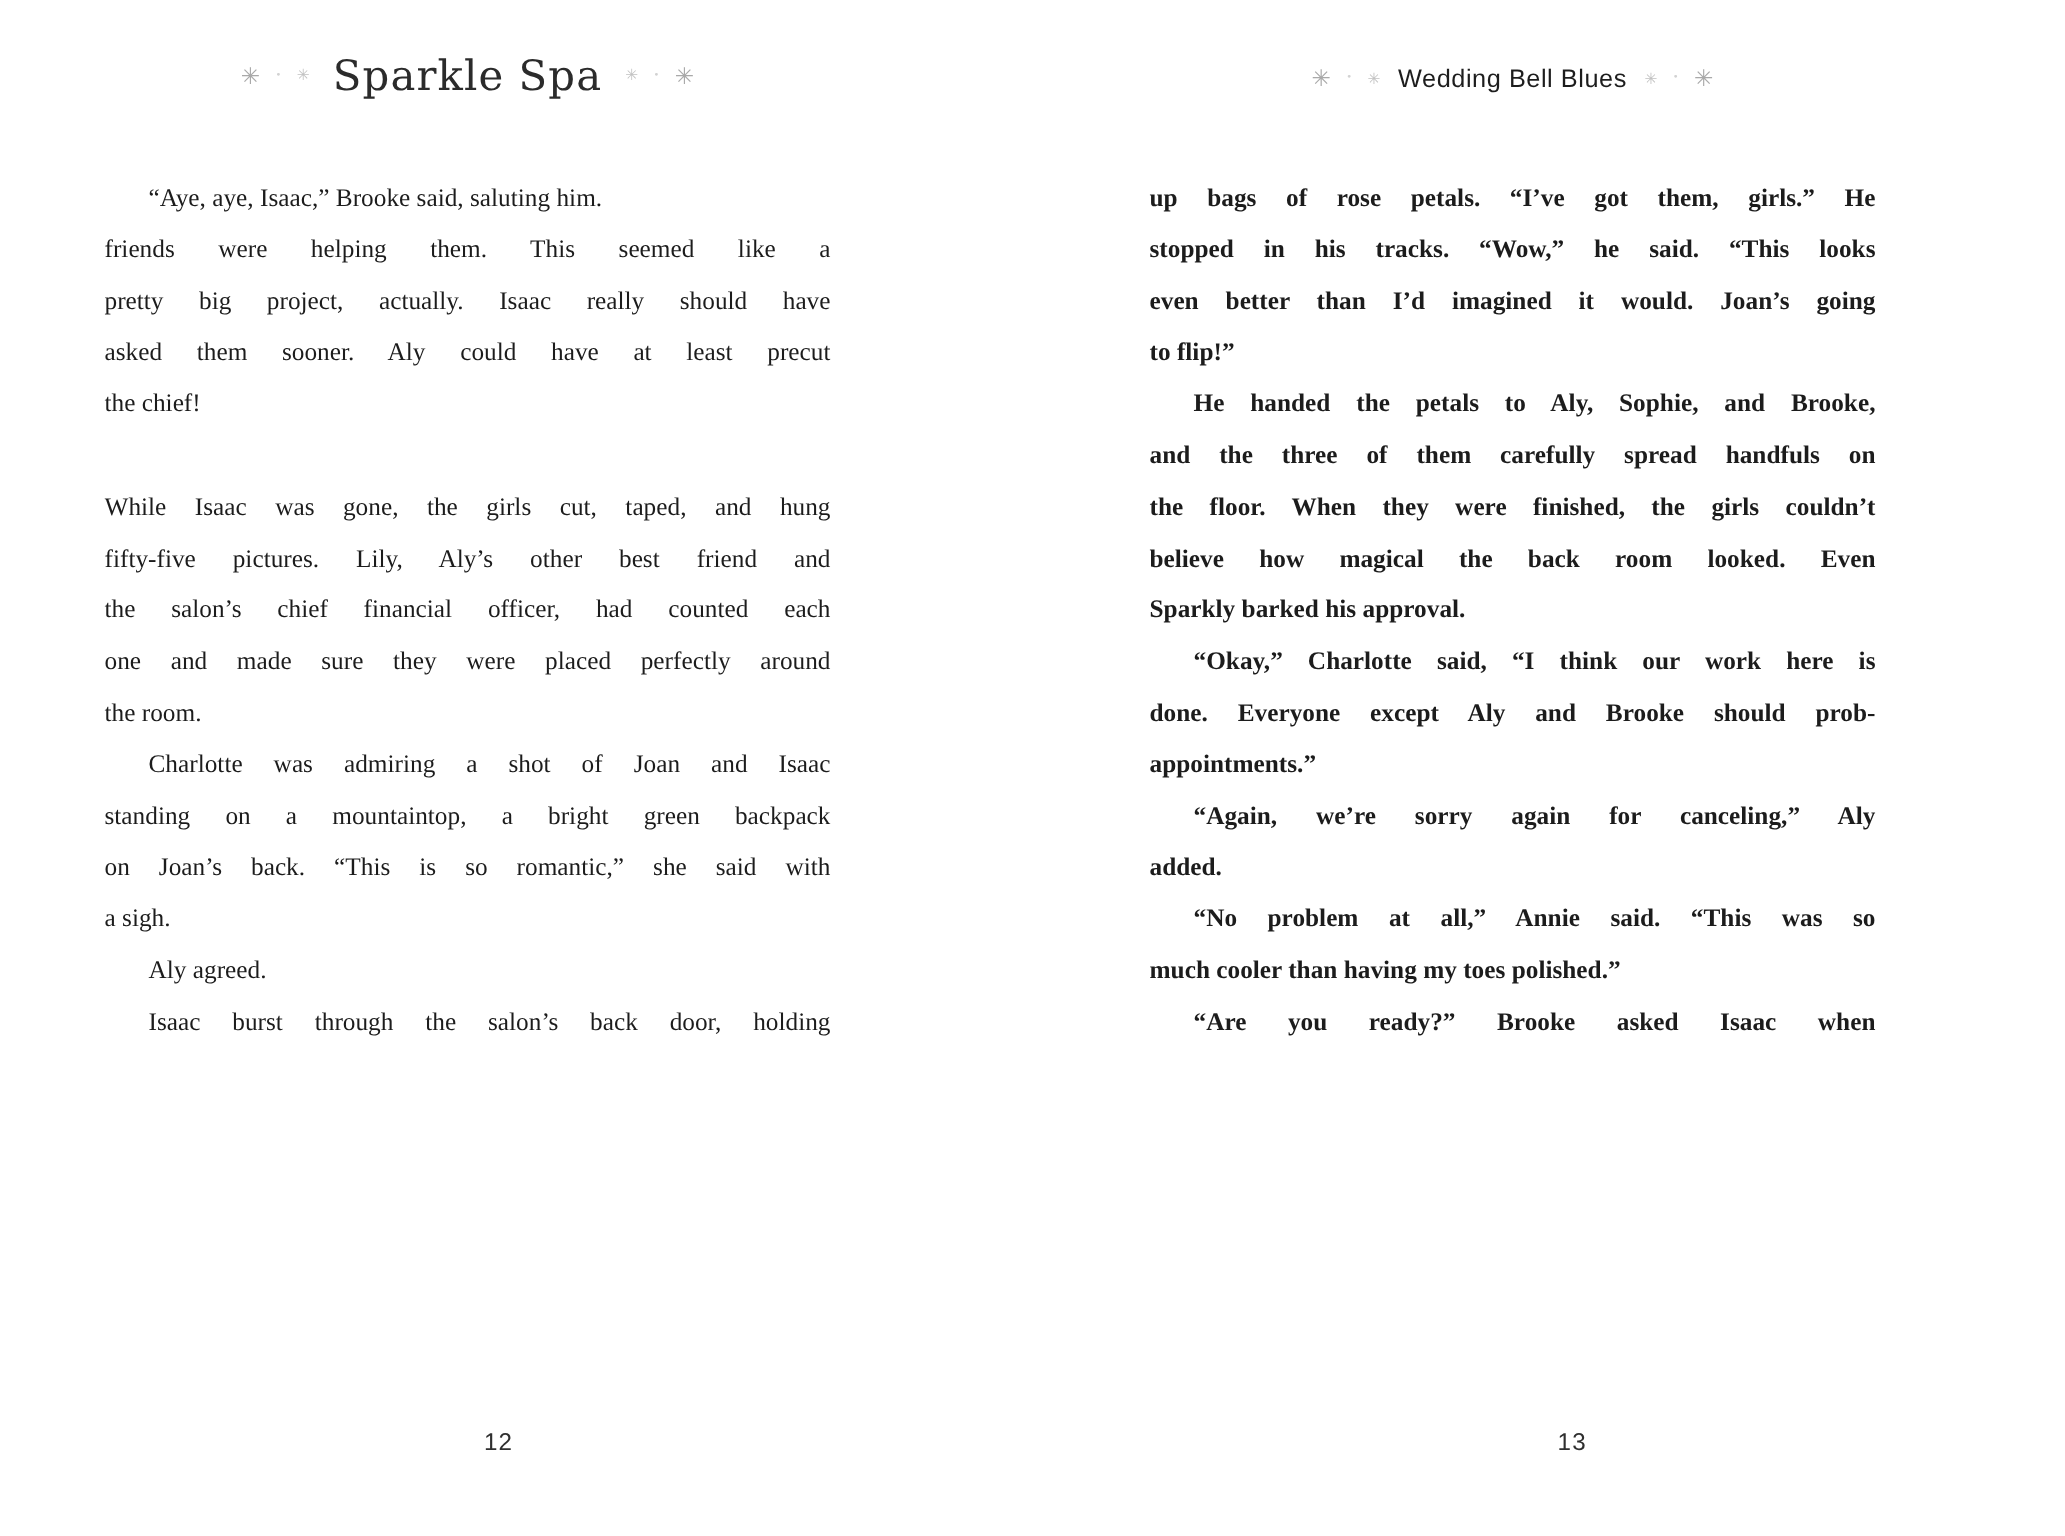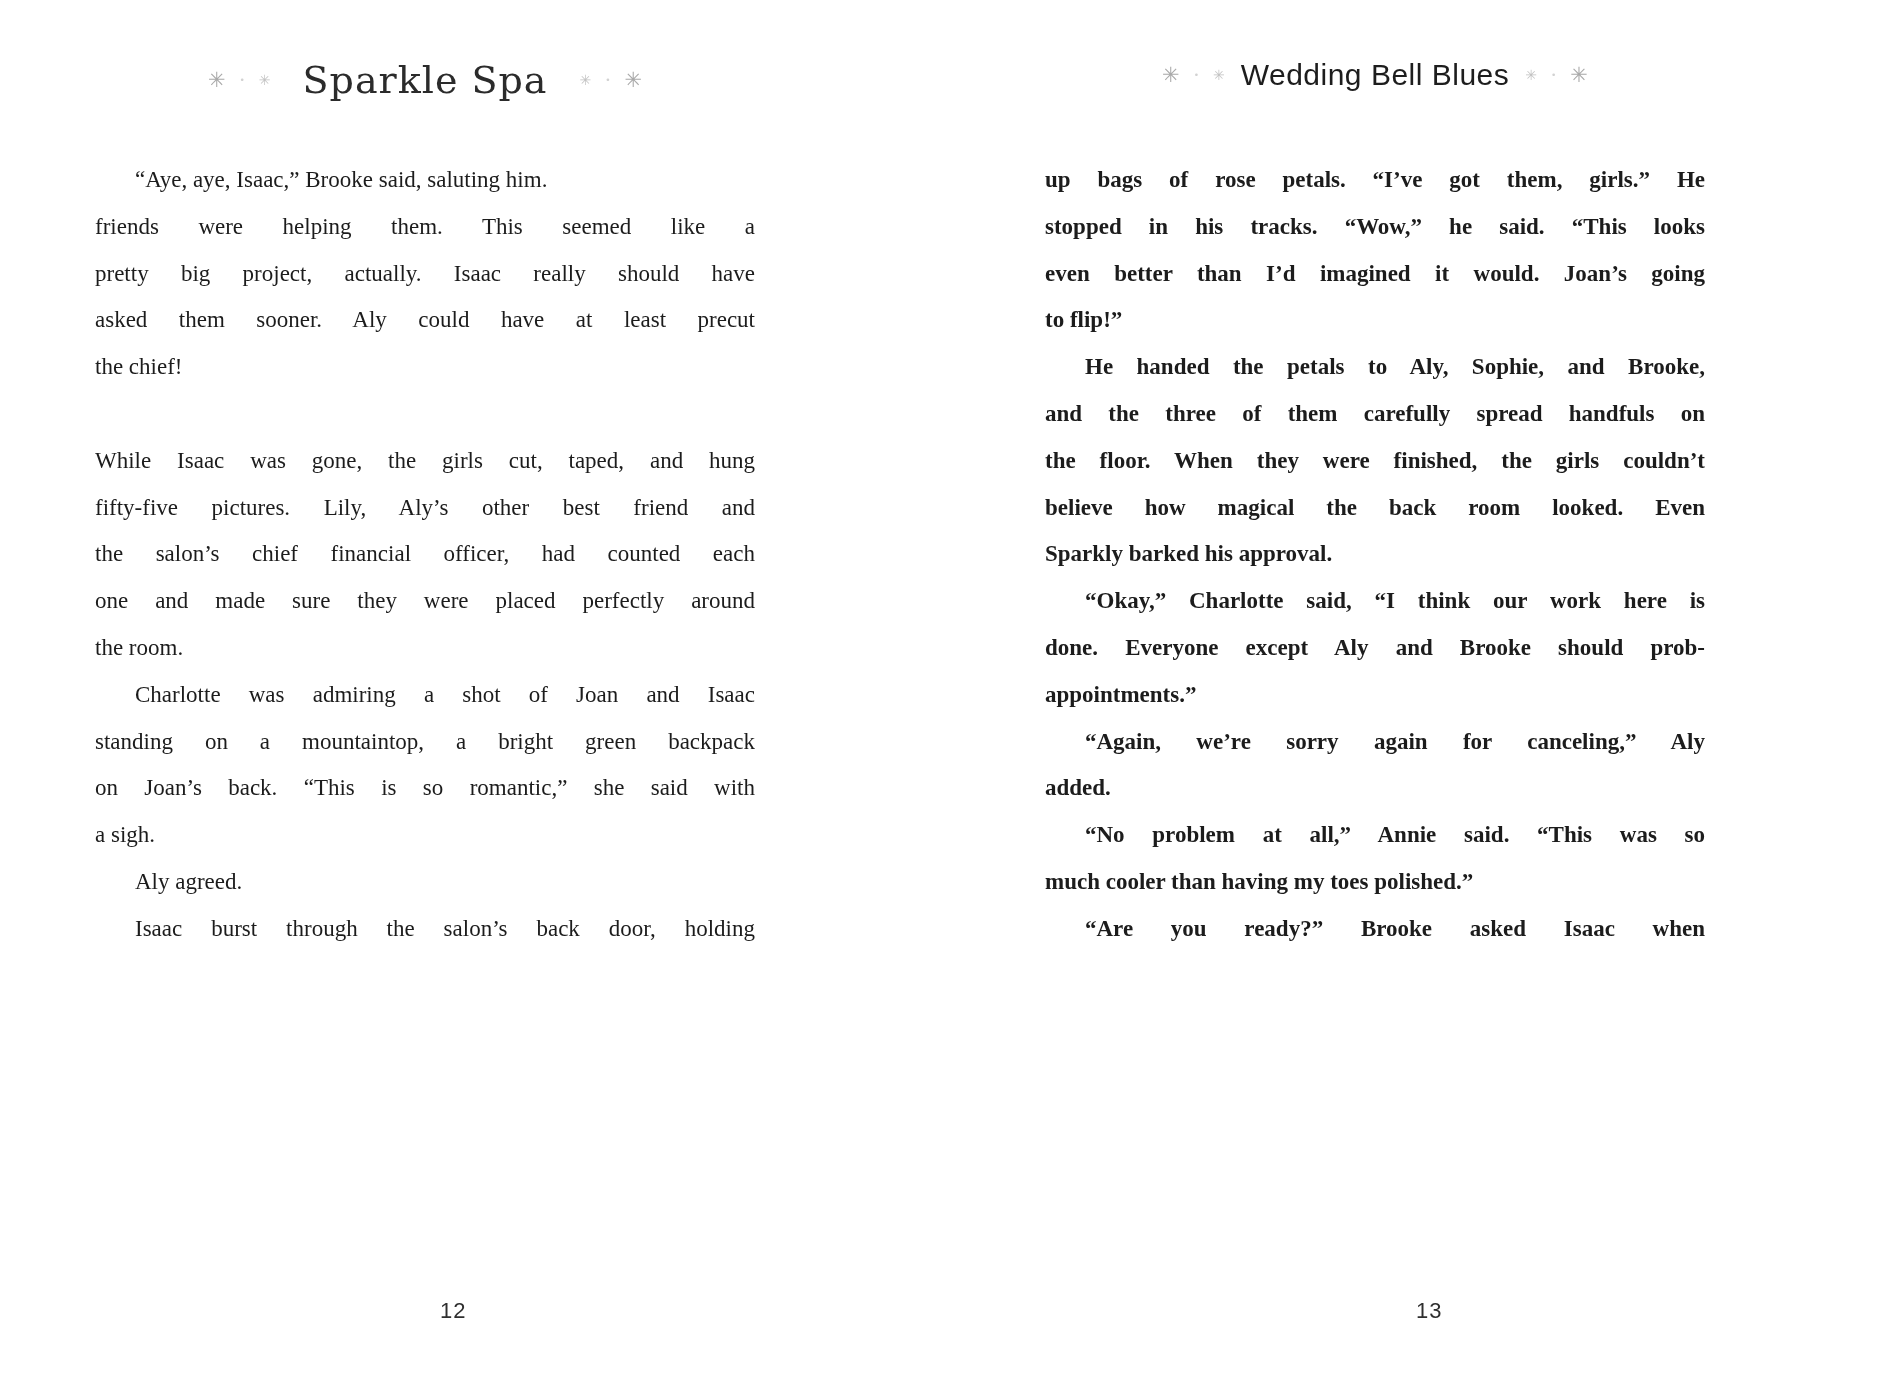--- a/index.html
+++ b/index.html
@@ -30,32 +30,32 @@
   .star{
     font-family:"DejaVu Sans",sans-serif;
     color:#b4b4b4;
     line-height:1;
   }
   .star.lg{font-size:21px;color:#a9a9a9;}
   .star.md{font-size:14px;color:#c2c2c2;}
   .star.dot{font-size:9px;color:#d2d2d2;}
 
   .title-script{
-    margin:16px;
+    margin:5px;
     font-family:"DejaVu Serif",serif;
     font-weight:400;
     font-size:38px;
     letter-spacing:1px;
     color:#2b2b2b;
   }
   .title-sans{
     margin:0;
     font-family:"Liberation Sans",sans-serif;
     font-weight:400;
-    font-size:30px;
+    font-size:23px;
     letter-spacing:0.5px;
     color:#1d1d1d;
   }
 
   .textcol{
     position:absolute;
     top:157px;
     width:660px;
   }
   .page.left  .textcol{left:95px;}

